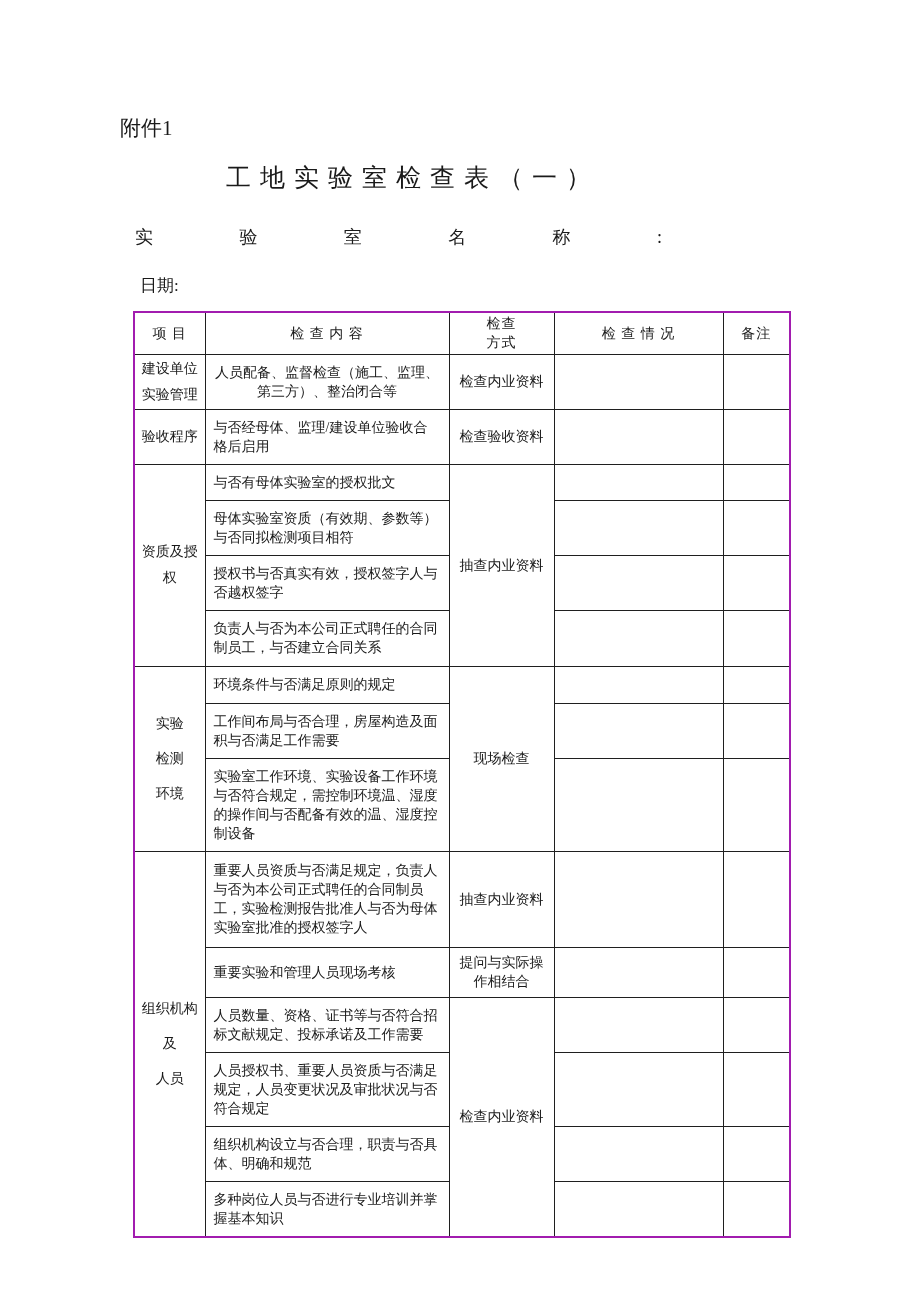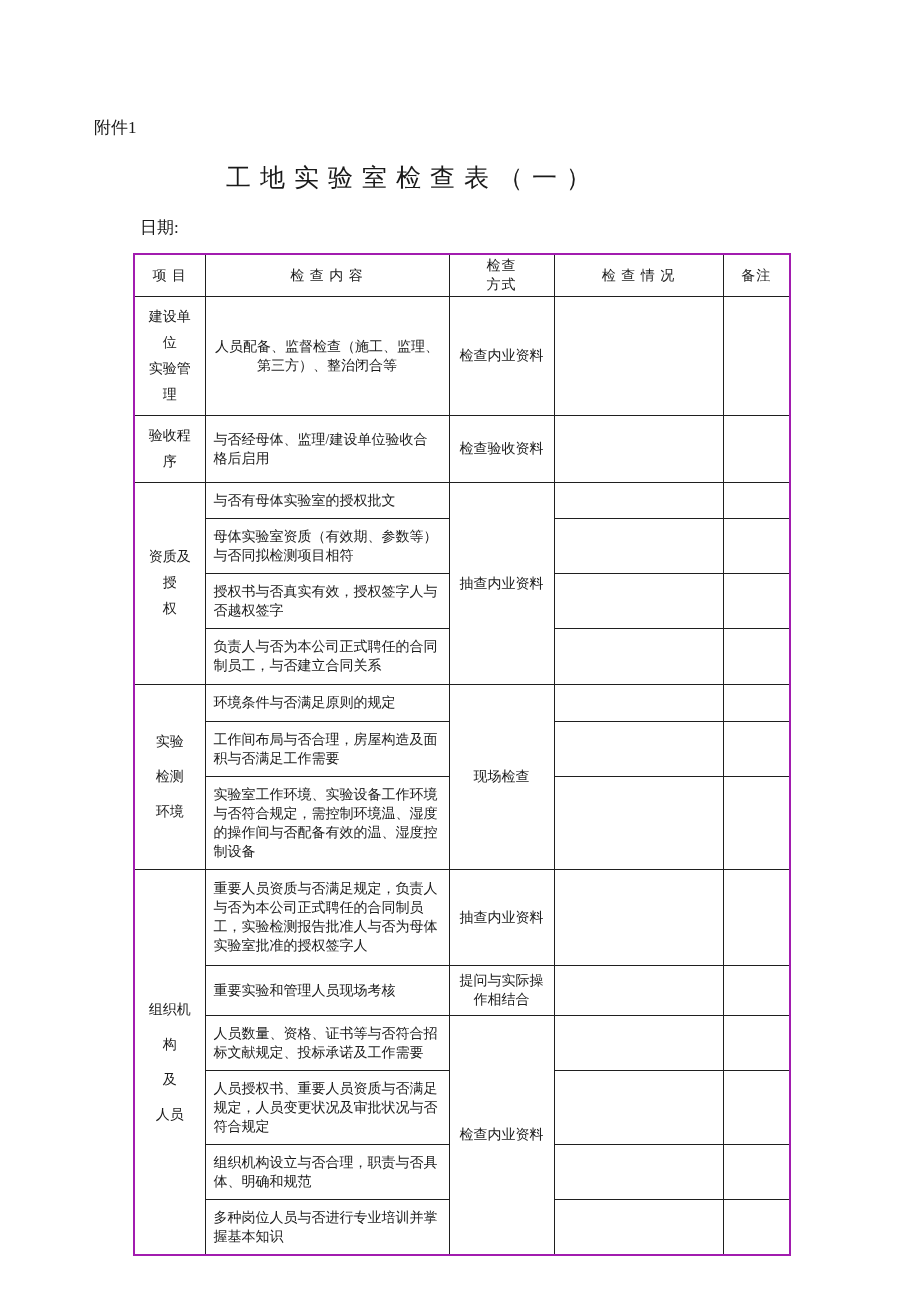--- a/index.html
+++ b/index.html
@@ -6,22 +6,22 @@
   body {
     width: 920px; height: 1302px;
     background: #ffffff;
     color: #1a1a1a;
     font-family: "Liberation Serif", "DejaVu Serif", serif;
   }
   .page { position: relative; width: 920px; height: 1302px; overflow: hidden; }
 
   .attachment {
     padding-top: 116px;
-    margin-left: 94px;
-    font-size: 17px;
+    margin-left: 120px;
+    font-size: 21px;
     line-height: 24px;
   }
   .doc-title {
     margin: 24px 0 0 133px;
     width: 560px;
     text-align: center;
     font-size: 25px;
     font-weight: normal;
     letter-spacing: 9px;
     line-height: 28px;
@@ -56,21 +56,21 @@
   tr.hdr td {
     text-align: center;
     white-space: pre-line;
     line-height: 19px;
     letter-spacing: 1px;
   }
   td.c-item {
     text-align: center;
     white-space: pre-line;
     line-height: 26px;
-    padding: 7px;
+    padding: 0;
   }
   td.c-item.tall { line-height: 35px; }
   td.c-content {
     text-align: left;
     padding: 8px 8px;
     line-height: 19px;
   }
   td.c-content.center { text-align: center; }
   td.c-method {
     text-align: center;
@@ -82,20 +82,21 @@
 </style>
 </head>
 <body>
 
 <div class="page">
 
   <div class="attachment">附件1</div>
 
   <h1 class="doc-title">工地实验室检查表（一）</h1>
 
+  <div class="labname">实验室名称:</div>
 
   <div class="date-line">日期:</div>
 
   <table class="insp">
     <colgroup>
       <col style="width:71px">
         <col style="width:244px">
         <col style="width:105px">
         <col style="width:169px">
         <col style="width:67px">

